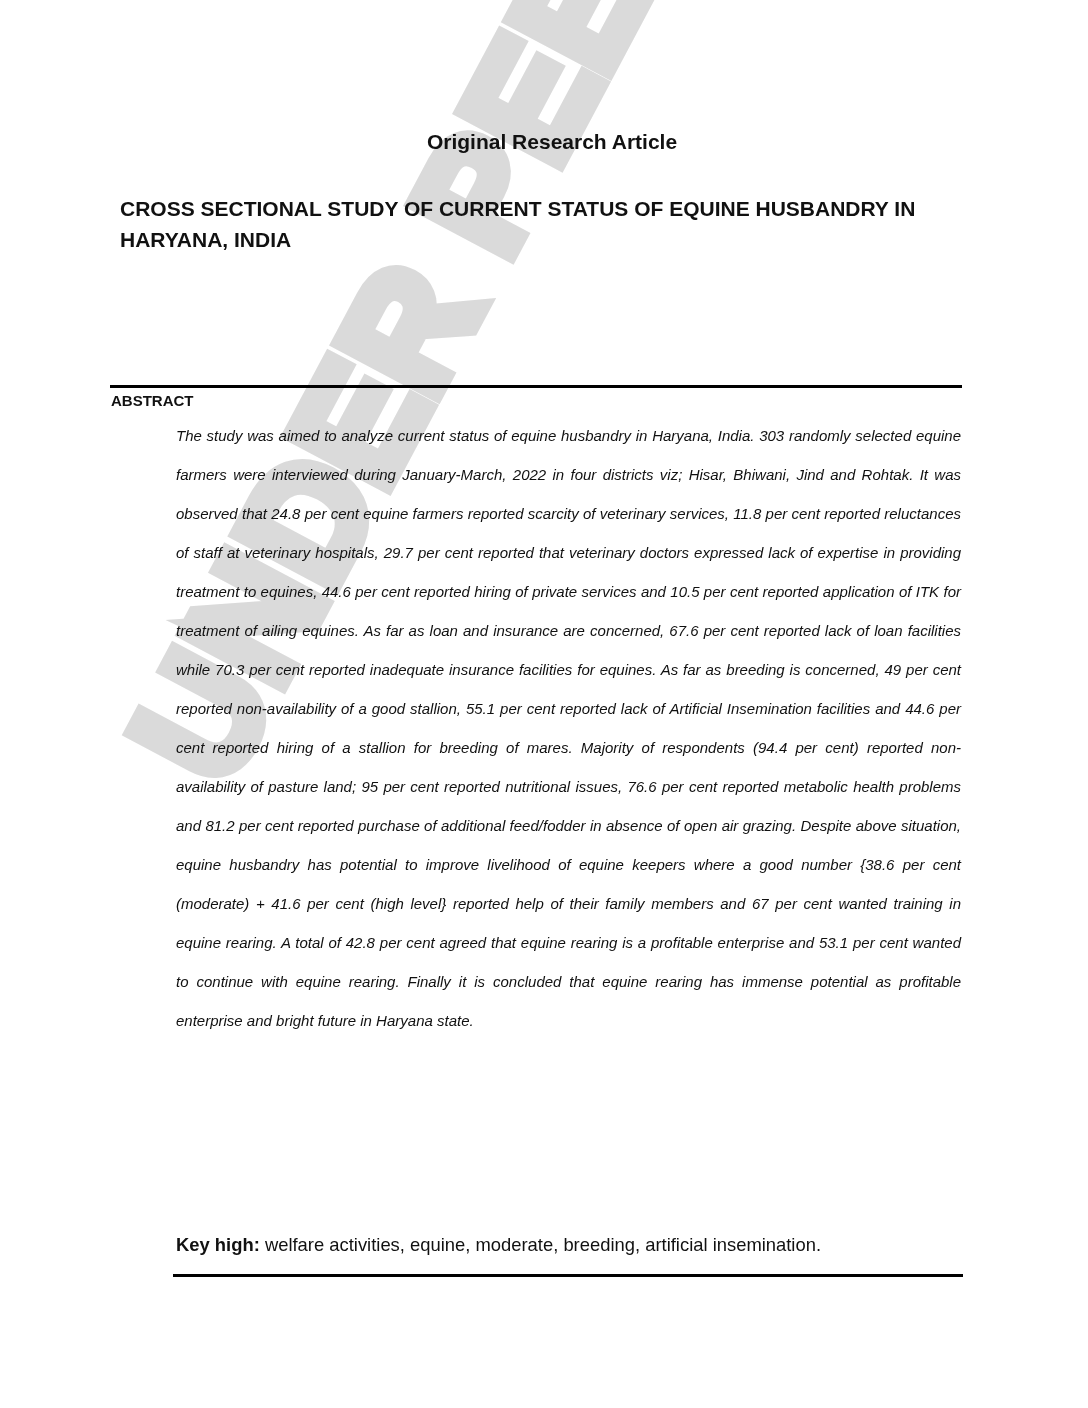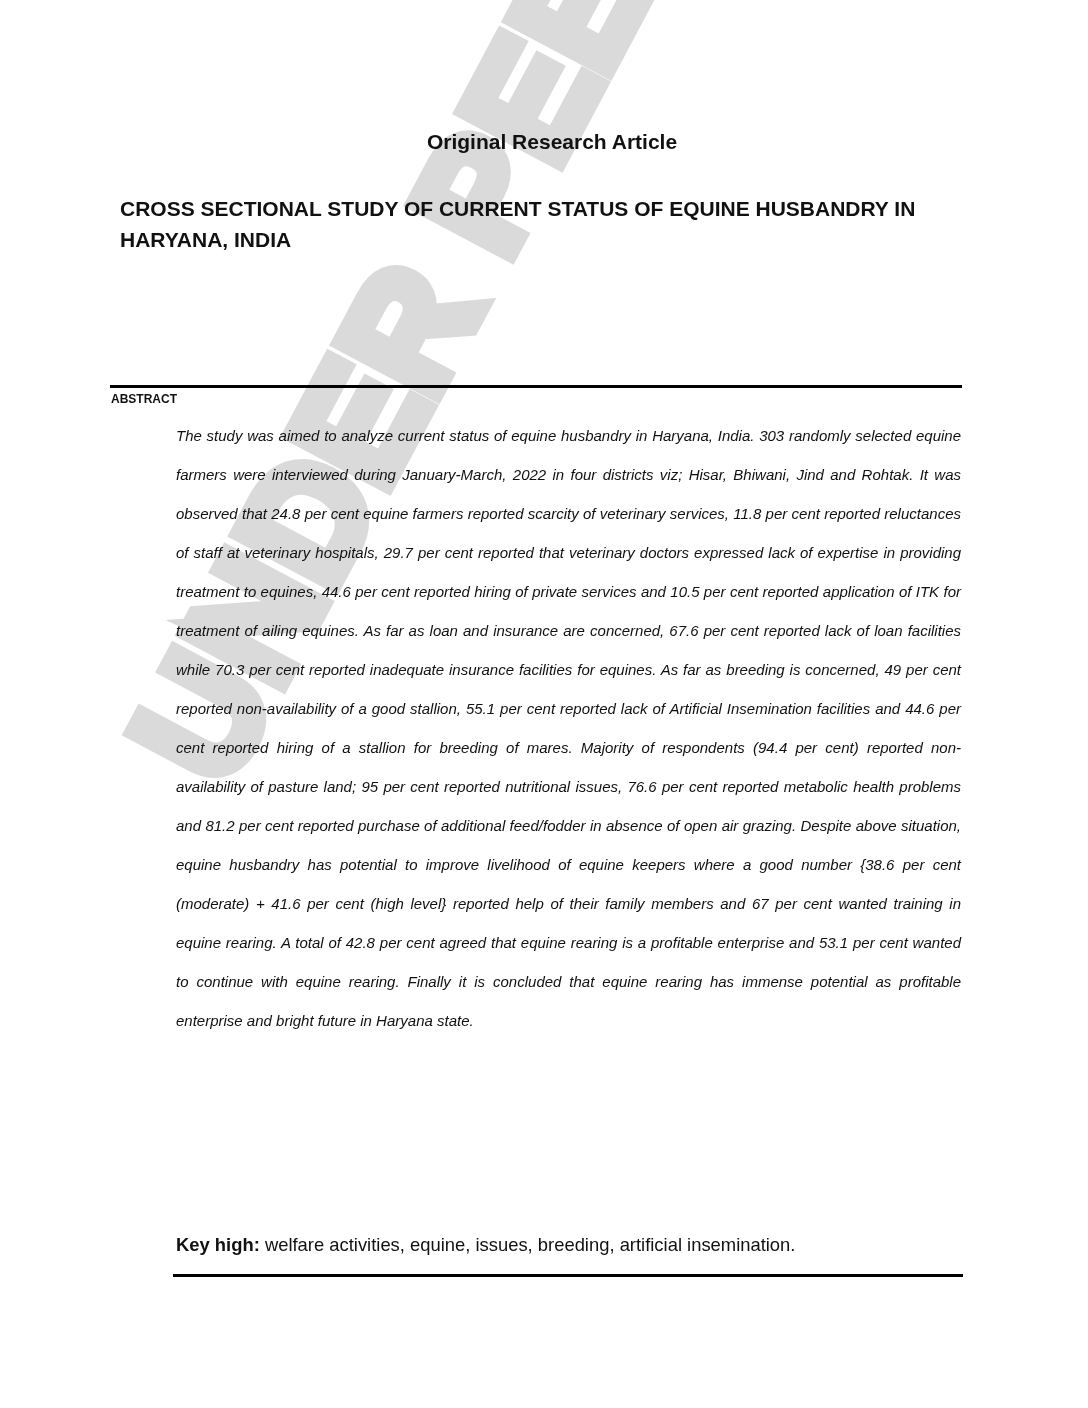--- a/index.html
+++ b/index.html
@@ -27,21 +27,21 @@
     position: absolute; top: 193px; left: 120px; width: 850px; 
     font-size: 21px; font-weight: bold; line-height: 31px; z-index: 1;
   }
   .rule {
     position: absolute; left: 110px; width: 852px; height: 3px; background: #000; z-index: 1;
   }
   .rule.top { top: 385px; }
   .rule.bottom { top: 1274px; left: 173px; width: 790px; }
   .abstract-heading {
     position: absolute; top: 392px; left: 111px;
-    font-size: 12px; font-weight: bold; z-index: 1;
+    font-size: 15px; font-weight: bold; z-index: 1;
   }
   .abstract-body {
     position: absolute; top: 416px; left: 176px; width: 785px;
     font-size: 15px; line-height: 39px; text-align: justify;
     z-index: 1;
     font-style: italic;
   }
   .keywords {
     position: absolute; top: 1234px; left: 176px; width: 785px;
     font-size: 18.4px; z-index: 1;
@@ -52,14 +52,14 @@
 <body>
 
 <div class="watermark">UNDER PEER REVIEW</div>
 
 <div class="article-type">Original Research Article</div>
 <div class="title">CROSS SECTIONAL STUDY OF CURRENT STATUS OF EQUINE HUSBANDRY IN HARYANA, INDIA</div>
 
 <div class="rule top"></div>
 <div class="abstract-heading">ABSTRACT</div>
 <div class="abstract-body">The study was aimed to analyze current status of equine husbandry in Haryana, India. 303 randomly selected equine farmers were interviewed during January-March, 2022 in four districts viz; Hisar, Bhiwani, Jind and Rohtak.  It was observed that 24.8 per cent equine farmers reported scarcity of veterinary services, 11.8 per cent reported reluctances of staff at veterinary hospitals, 29.7 per cent reported that veterinary doctors expressed lack of expertise in providing treatment to equines, 44.6 per cent reported hiring of private services and 10.5 per cent reported application of ITK for treatment of ailing equines. As far as loan and insurance are concerned, 67.6 per cent reported lack of loan facilities while 70.3 per cent reported inadequate insurance facilities for equines. As far as breeding is concerned, 49 per cent reported non-availability of a good stallion, 55.1 per cent reported lack of Artificial Insemination facilities and 44.6 per cent reported hiring of a stallion for breeding of mares. Majority of respondents (94.4 per cent) reported non-availability of pasture land; 95 per cent reported nutritional issues, 76.6 per cent reported metabolic health problems and 81.2 per cent reported purchase of additional feed/fodder in absence of open air grazing. Despite above situation, equine husbandry has potential to improve livelihood of equine keepers where a good number {38.6 per cent (moderate) + 41.6 per cent (high level} reported help of their family members and 67 per cent wanted training in equine rearing.  A total of 42.8 per cent agreed that equine rearing is a profitable enterprise and 53.1 per cent wanted to continue with equine rearing. Finally it is concluded that equine rearing has immense potential as profitable enterprise and bright future in Haryana state.</div>
-<div class="keywords"><b>Key high:</b><span> welfare activities, equine, issues, breeding, artificial insemination.</span></div>
+<div class="keywords"><b>Key high:</b><span> welfare activities, equine, moderate, breeding, artificial insemination.</span></div>
 <div class="rule bottom"></div>
 
 </body></html>

